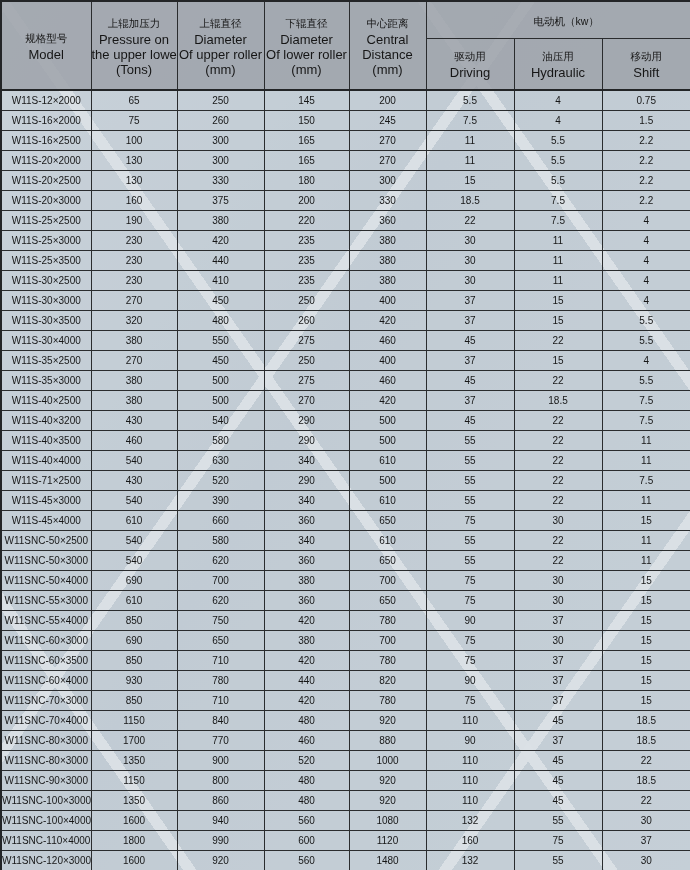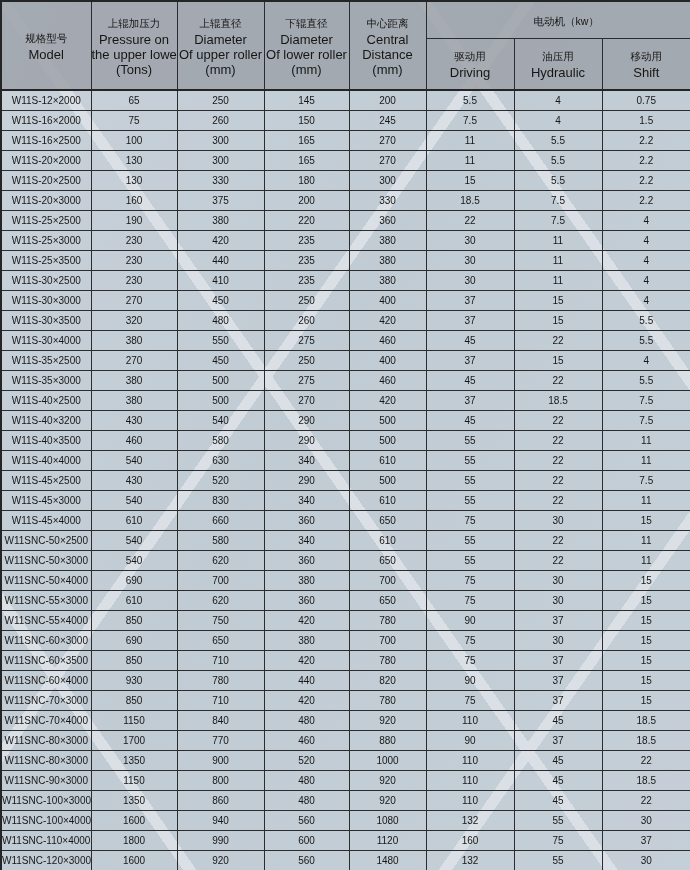--- a/index.html
+++ b/index.html
@@ -305,33 +305,33 @@
           <td>W11S-40×4000</td>
           <td>540</td>
           <td>630</td>
           <td>340</td>
           <td>610</td>
           <td>55</td>
           <td>22</td>
           <td>11</td>
         </tr>
         <tr>
-          <td>W11S-45×2500</td>
+          <td>W11S-71×2500</td>
           <td>430</td>
           <td>520</td>
           <td>290</td>
           <td>500</td>
           <td>55</td>
           <td>22</td>
           <td>7.5</td>
         </tr>
         <tr>
           <td>W11S-45×3000</td>
           <td>540</td>
-          <td>830</td>
+          <td>390</td>
           <td>340</td>
           <td>610</td>
           <td>55</td>
           <td>22</td>
           <td>11</td>
         </tr>
         <tr>
           <td>W11S-45×4000</td>
           <td>610</td>
           <td>660</td>

